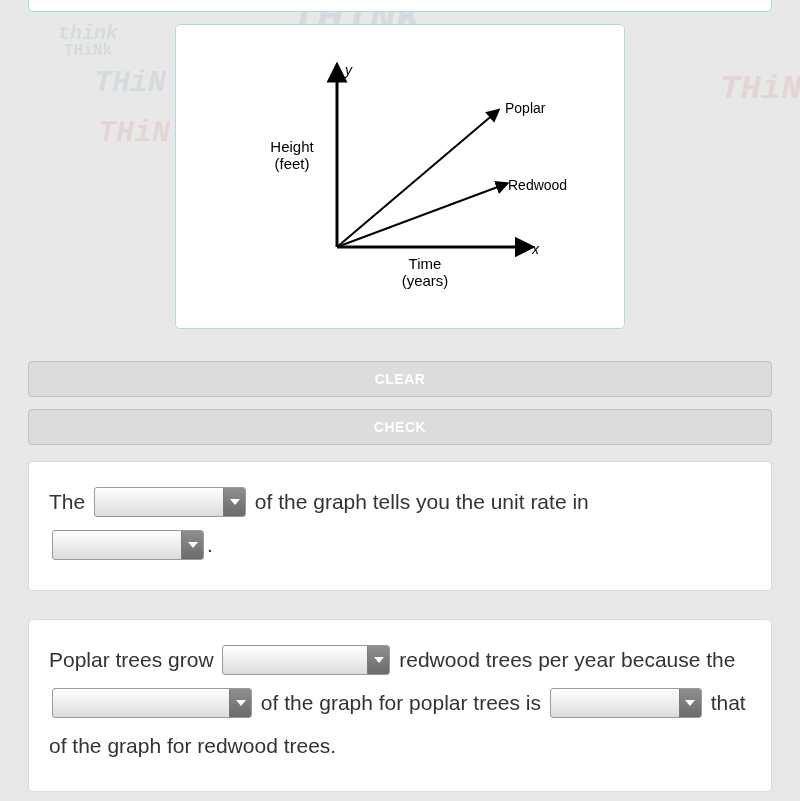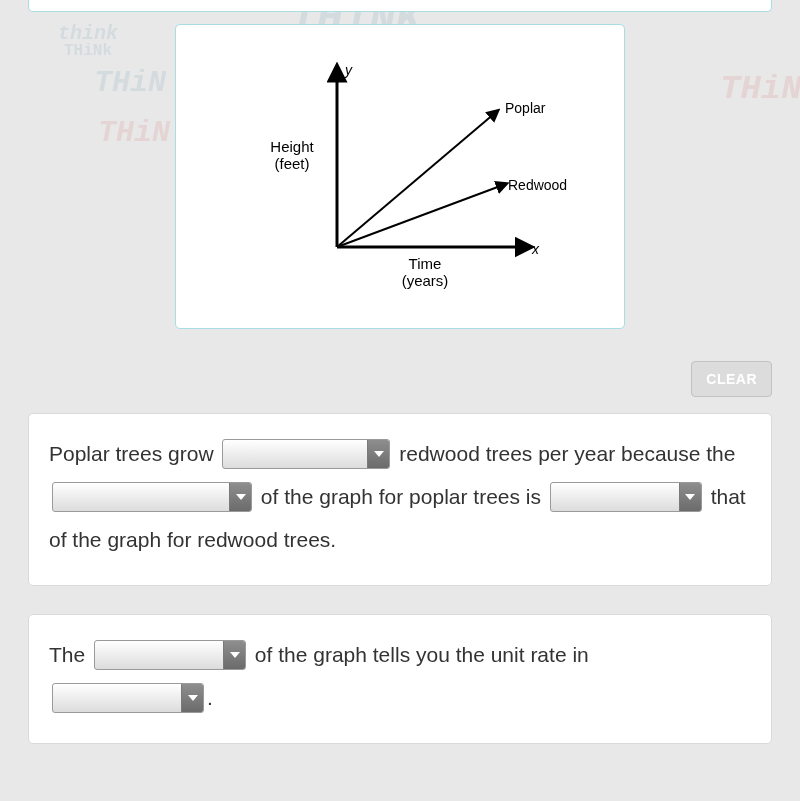--- a/index.html
+++ b/index.html
@@ -46,20 +46,21 @@
   .graph-box {
     width: 350px;
     height: 240px;
     position: relative;
   }
   .btn-row {
     display: flex;
     justify-content: flex-end;
     gap: 12px;
     margin: 32px 0 16px 0;
+    flex-direction: column;
   }
   .btn {
     background: #dcdcdc;
     border: 1px solid #c2c2c2;
     border-radius: 4px;
     color: #fff;
     font-weight: bold;
     font-size: 14px;
     padding: 9px 14px;
     letter-spacing: 0.5px;
@@ -149,23 +150,24 @@
         <text x="200" y="212" font-size="15" text-anchor="middle">Time</text>
         <text x="200" y="229" font-size="15" text-anchor="middle">(years)</text>
         <text x="280" y="56" font-size="14">Poplar</text>
         <text x="283" y="133" font-size="14">Redwood</text>
       </svg>
     </div>
   </div>
 
   <div class="btn-row">
     <button class="btn">CLEAR</button>
+    <button class="btn">CHECK</button>
+  </div>
+
+  <div class="answer-panel">
+    <span>The </span><span class="dd dd-w4"><span class="caret"></span></span><span> of the graph tells you the unit rate in </span><br><span class="dd dd-w5"><span class="caret"></span></span><span>.</span>
   </div>
 
   <div class="answer-panel">
     <span>Poplar trees grow </span><span class="dd dd-w1"><span class="caret"></span></span><span> redwood trees per year because the </span><span class="dd dd-w2"><span class="caret"></span></span><span> of the graph for poplar trees is </span><span class="dd dd-w3"><span class="caret"></span></span><span> that of the graph for redwood trees.</span>
   </div>
 
-  <div class="answer-panel">
-    <span>The </span><span class="dd dd-w4"><span class="caret"></span></span><span> of the graph tells you the unit rate in </span><br><span class="dd dd-w5"><span class="caret"></span></span><span>.</span>
-  </div>
-
 </div>
 
 </body></html>

